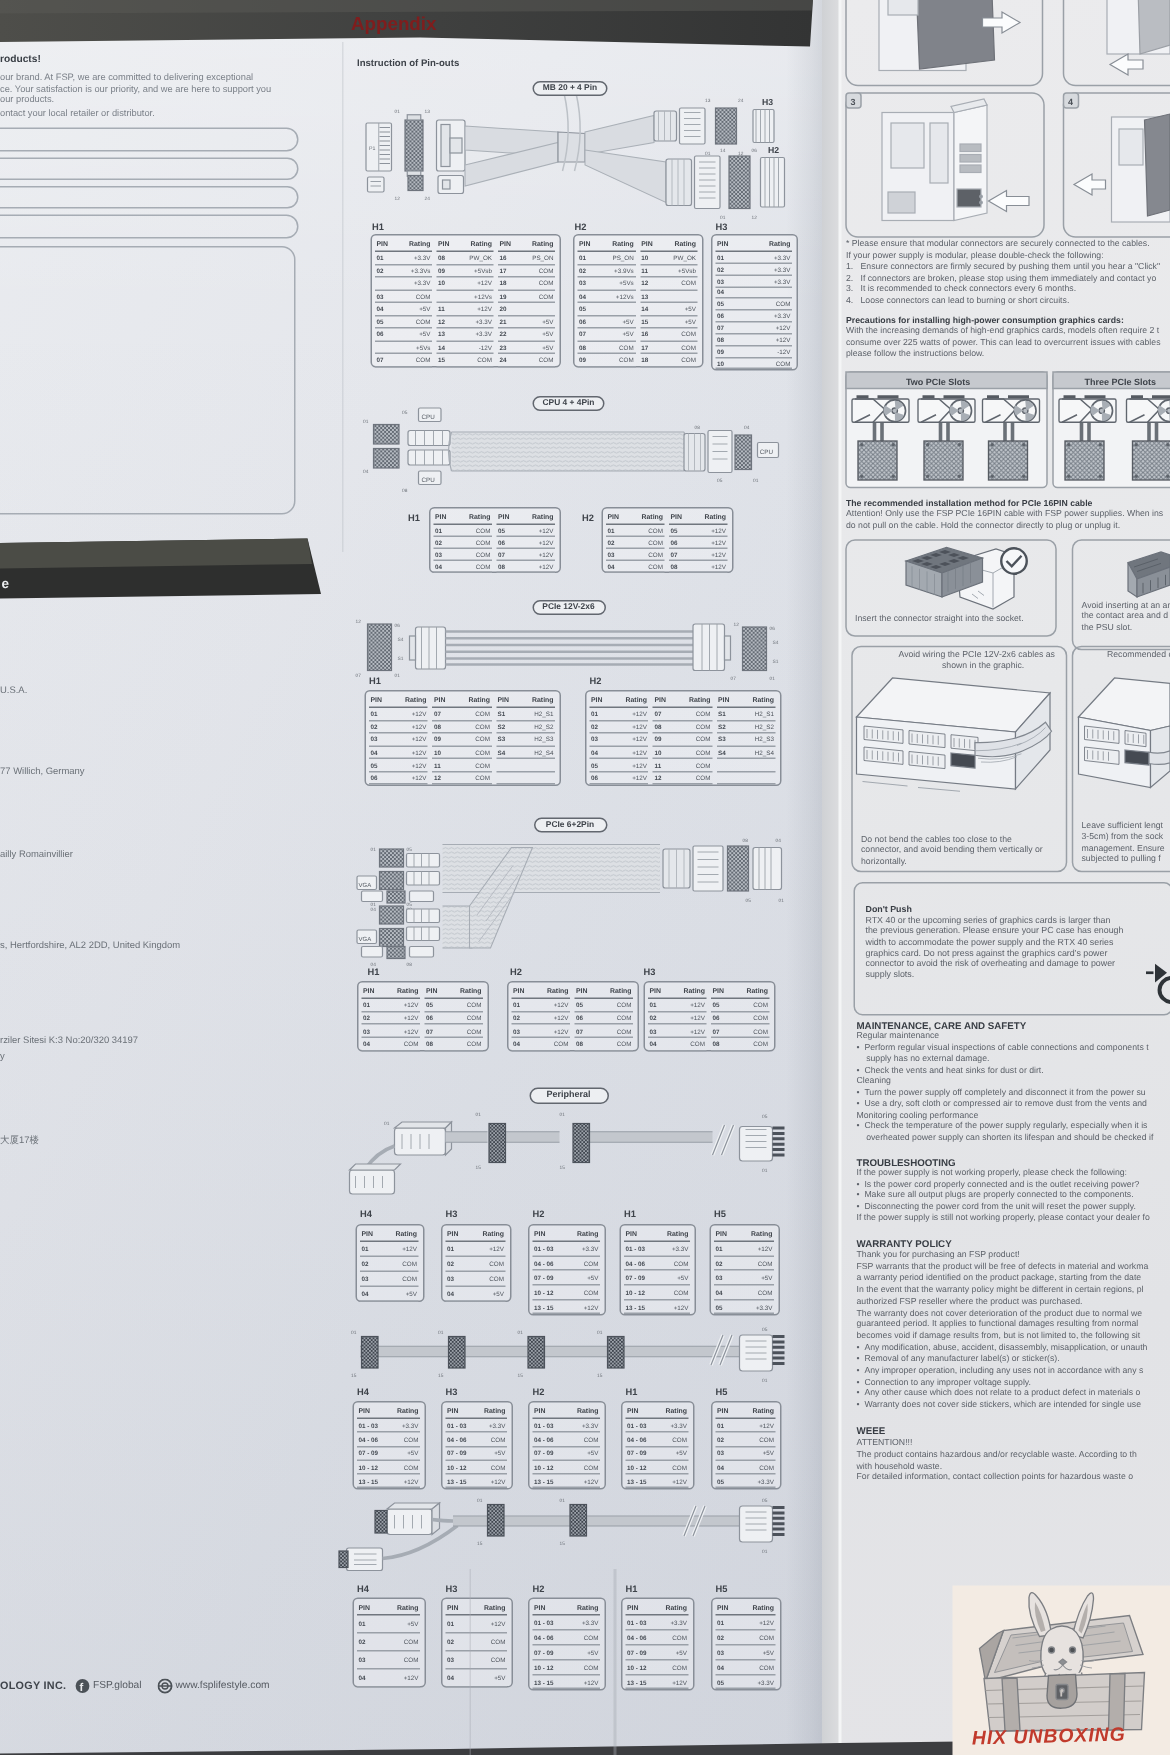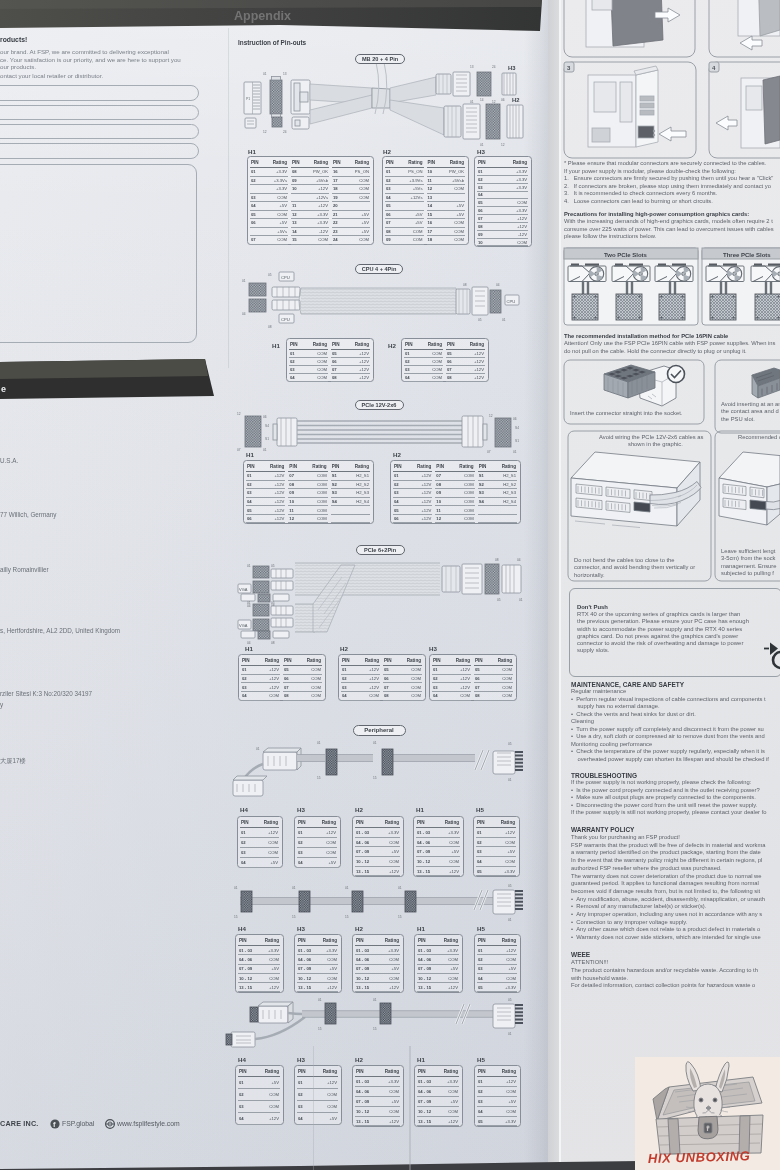--- a/index.html
+++ b/index.html
@@ -40,21 +40,21 @@
         <linearGradient id="tb" x1="0" y1="0" x2="1" y2="0">
 <stop offset="0" stop-color="#4e4e4a"></stop>
           <stop offset="0.5" stop-color="#404140"></stop>
           <stop offset="1" stop-color="#333434"></stop>
 </linearGradient>
       </defs>
 <polygon points="0,0 542,0 540,31 280,25 0,28" fill="url(#tb)"></polygon>
 <polygon points="0,0 542,0 541,7 0,9" fill="#5a5a55" opacity="0.5"></polygon>
 </svg>
 
-<div style="position:absolute;left:234px;top:9px;font-size:12.5px;font-weight:bold;color:#737373;">Appendix</div>
+<div style="position:absolute;left:234px;top:9px;font-size:12.5px;font-weight:bold;color:#7f1d1d;">Appendix</div>
 
 <div class="txt" style="left:0px;top:36px;width:230px;font-size:6.8px;line-height:8px;color:#5d626a;">
       <div class="b">roducts!</div>
     </div>
 
 <div class="txt" style="left:0px;top:48px;width:230px;font-size:6.2px;line-height:7.5px;color:#7b8189;">
       <div>our brand. At FSP, we are committed to delivering exceptional</div>
       <div>ce. Your satisfaction is our priority, and we are here to support you</div>
       <div>our products.</div>
     </div>
@@ -97,21 +97,21 @@
 
 <div class="txt" style="left:0px;top:688px;width:230px;font-size:6.3px;line-height:11px;color:#6a7077;">
       <div>rziler Sitesi K:3 No:20/320 34197</div>
       <div>y</div>
     </div>
 
 <div class="txt" style="left:0px;top:757px;width:230px;font-size:6.3px;line-height:7.5px;color:#6a7077;">
       <div>大厦17楼</div>
     </div>
 
-<div class="txt" style="left:0;top:1119px;font-size:7.2px;font-weight:bold;color:#3f444b;letter-spacing:0.2px;">CARE INC.</div>
+<div class="txt" style="left:0;top:1119px;font-size:7.2px;font-weight:bold;color:#3f444b;letter-spacing:0.2px;">OLOGY INC.</div>
 
 <svg width="12" height="12" style="left:50px;top:1119px;">
       <circle cx="5" cy="5" r="4.6" fill="#4b5157"></circle>
       <text x="3" y="8.2" font-size="7.5" font-weight="bold" fill="#e8e9eb" font-family="Liberation Sans">f</text>
     </svg>
 
 <div class="txt" style="left:62px;top:1120px;font-size:6.8px;color:#555a61;">FSP.global</div>
 
 <svg width="12" height="12" style="left:105px;top:1119px;">
       <circle cx="5" cy="5" r="4.4" fill="none" stroke="#4b5157" stroke-width="1.2"></circle>

